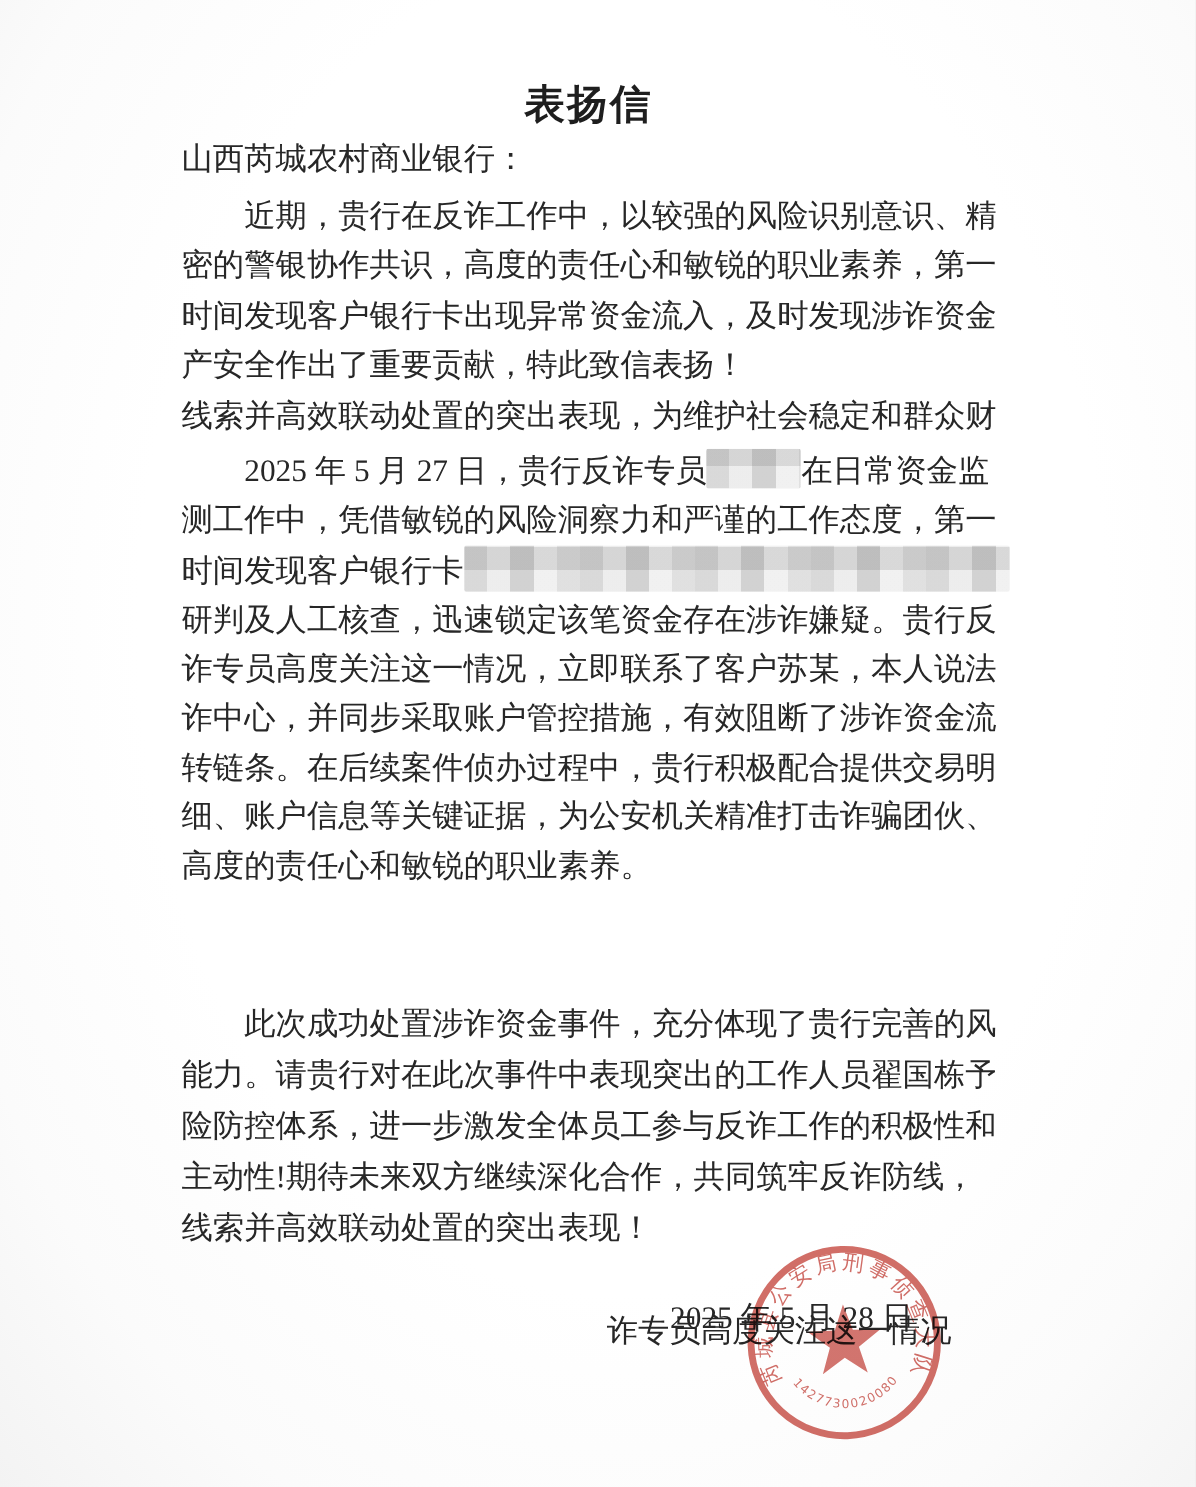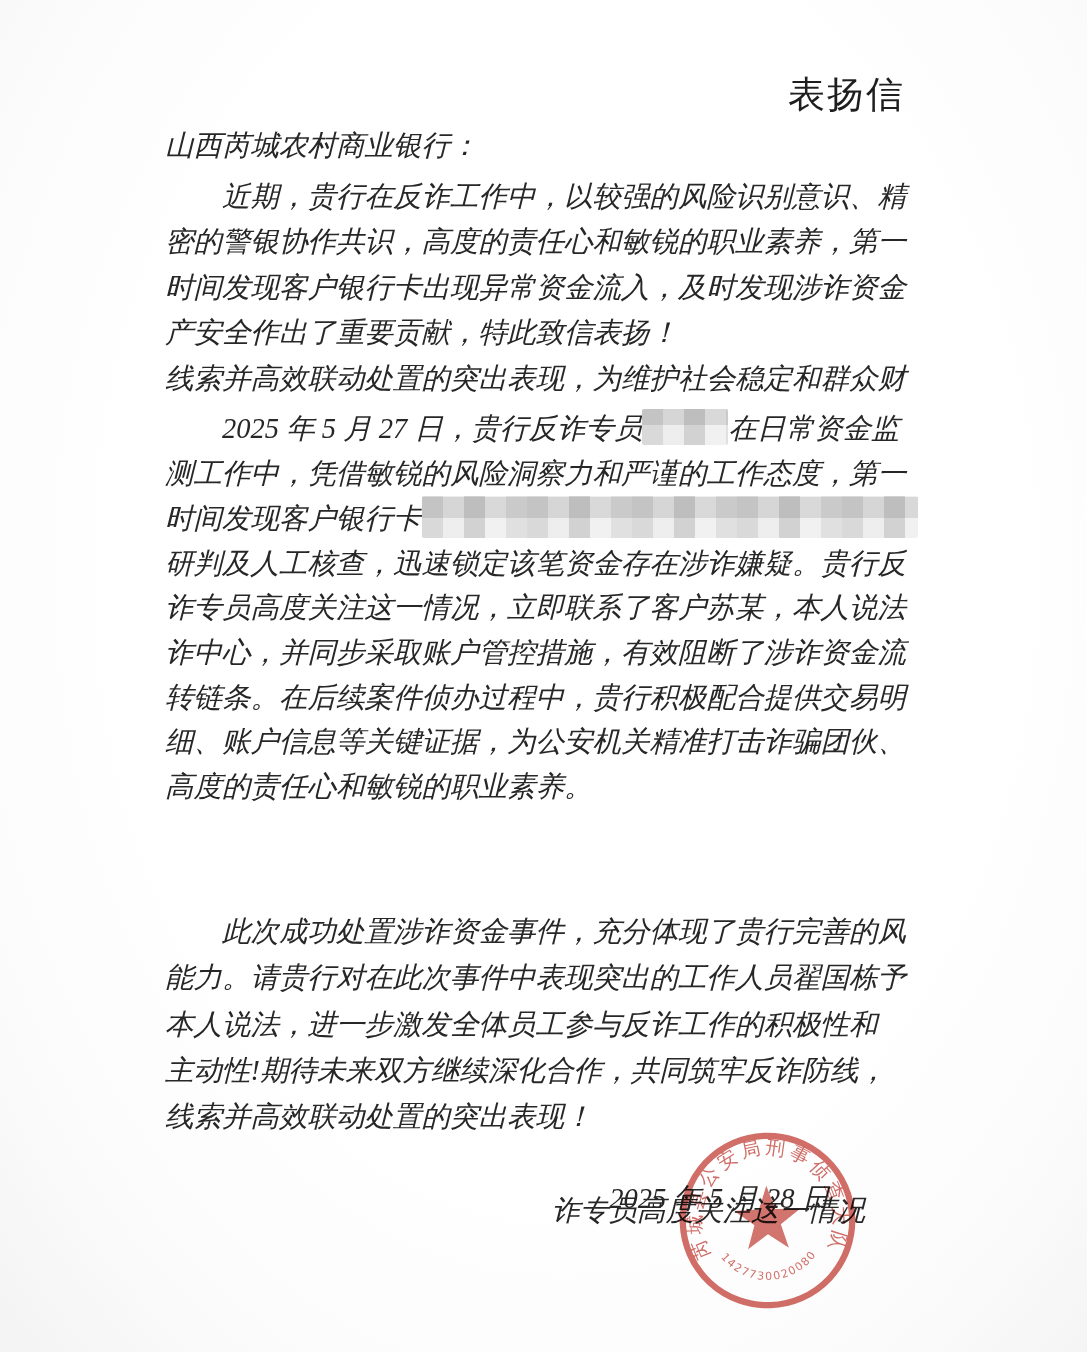--- a/index.html
+++ b/index.html
@@ -21,31 +21,30 @@
   .doc {
     position: absolute;
     left: 165px;
     top: 0;
     width: 740px;
     height: 100%;
     font-size: 28.5px;
   }
   .line {
     white-space: nowrap;
-    font-style: italic;
   }
   .indent { padding-left: 57px; }
   .title {
     position: absolute;
     top: 70px;
     left: 0;
     width: 740px;
-    text-align: right;
+    text-align: center;
     font-size: 37px;
-    font-weight: 400;
+    font-weight: 700;
     letter-spacing: 2px;
     color: #1e1e1e;
   }
   .salutation {
     position: absolute;
     top: 123px;
     left: 0;
     line-height: 45px;
   }
   .para { position: absolute; left: 0; width: 740px; }
@@ -131,21 +130,21 @@
       <div class="line">诈专员高度关注这一情况，立即联系了客户苏某，本人说法</div>
       <div class="line">诈中心，并同步采取账户管控措施，有效阻断了涉诈资金流</div>
       <div class="line">转链条。在后续案件侦办过程中，贵行积极配合提供交易明</div>
       <div class="line">细、账户信息等关键证据，为公安机关精准打击诈骗团伙、</div>
       <div class="line">高度的责任心和敏锐的职业素养。</div>
     </div>
 
     <div class="para para3">
       <div class="line indent">此次成功处置涉诈资金事件，充分体现了贵行完善的风</div>
       <div class="line">能力。请贵行对在此次事件中表现突出的工作人员翟国栋予</div>
-      <div class="line">本人说法，进一步激发全体员工参与反诈工作的积极性和</div>
+      <div class="line">险防控体系，进一步激发全体员工参与反诈工作的积极性和</div>
       <div class="line">主动性!期待未来双方继续深化合作，共同筑牢反诈防线，</div>
       <div class="line">线索并高效联动处置的突出表现！</div>
     </div>
 
     <div class="sig-org line">诈专员高度关注这一情况</div>
     <div class="sig-date line">2025 年 5 月 28 日</div>
   </div>
 
   <div class="seal">
     <svg viewBox="-94 -94 188 188" xmlns="http://www.w3.org/2000/svg">

